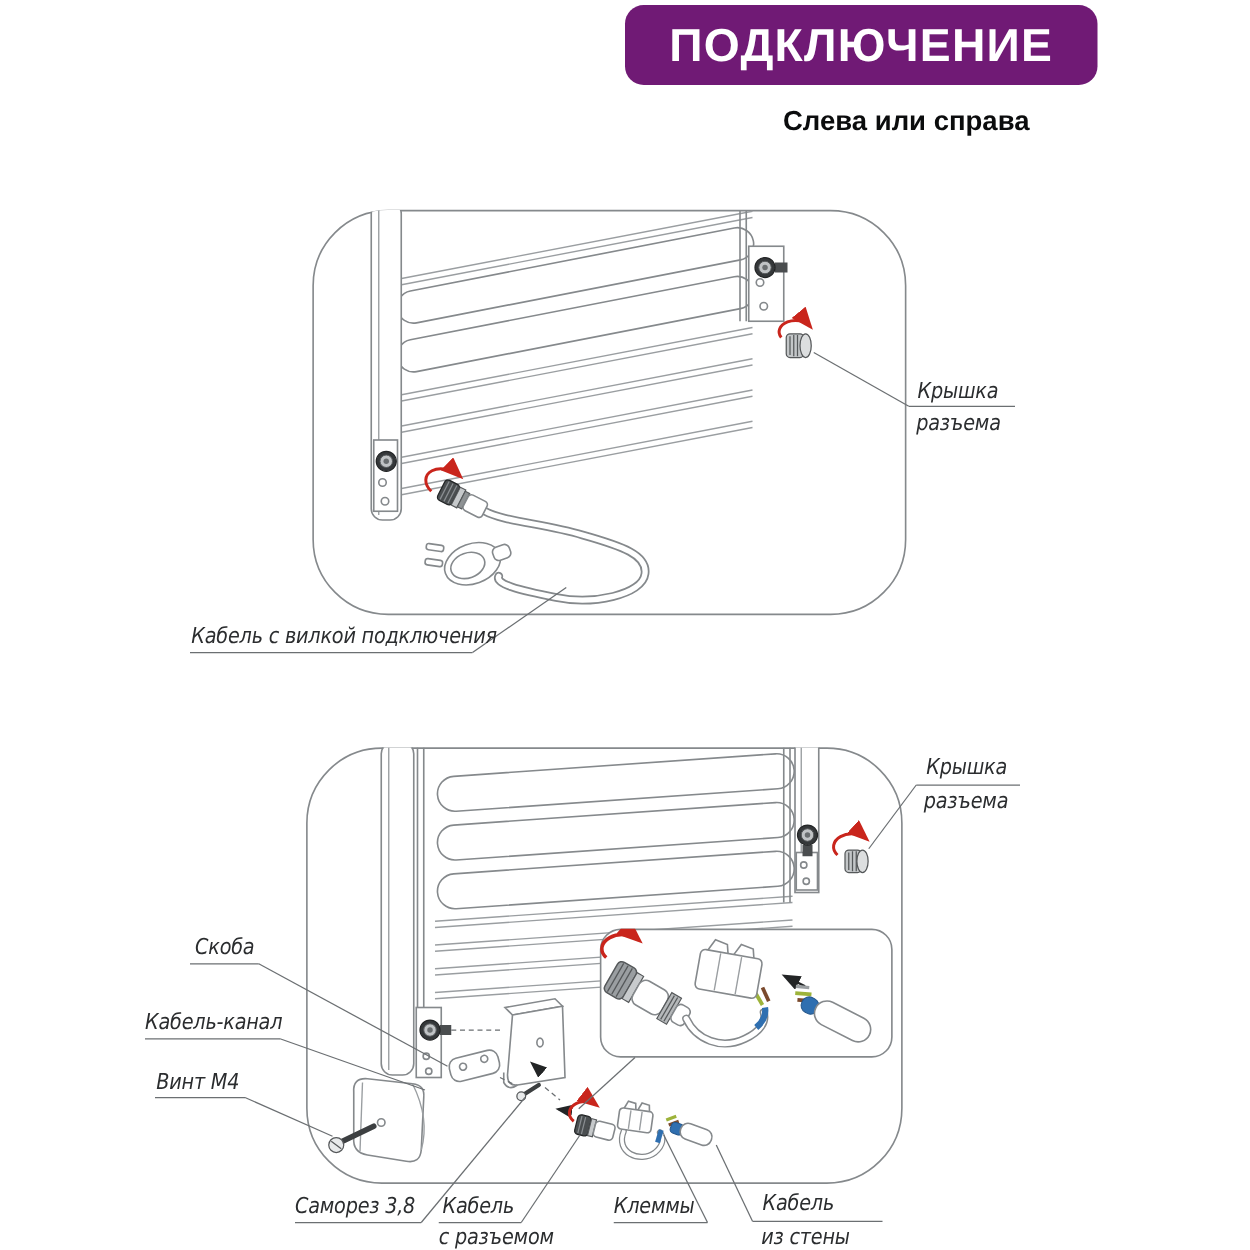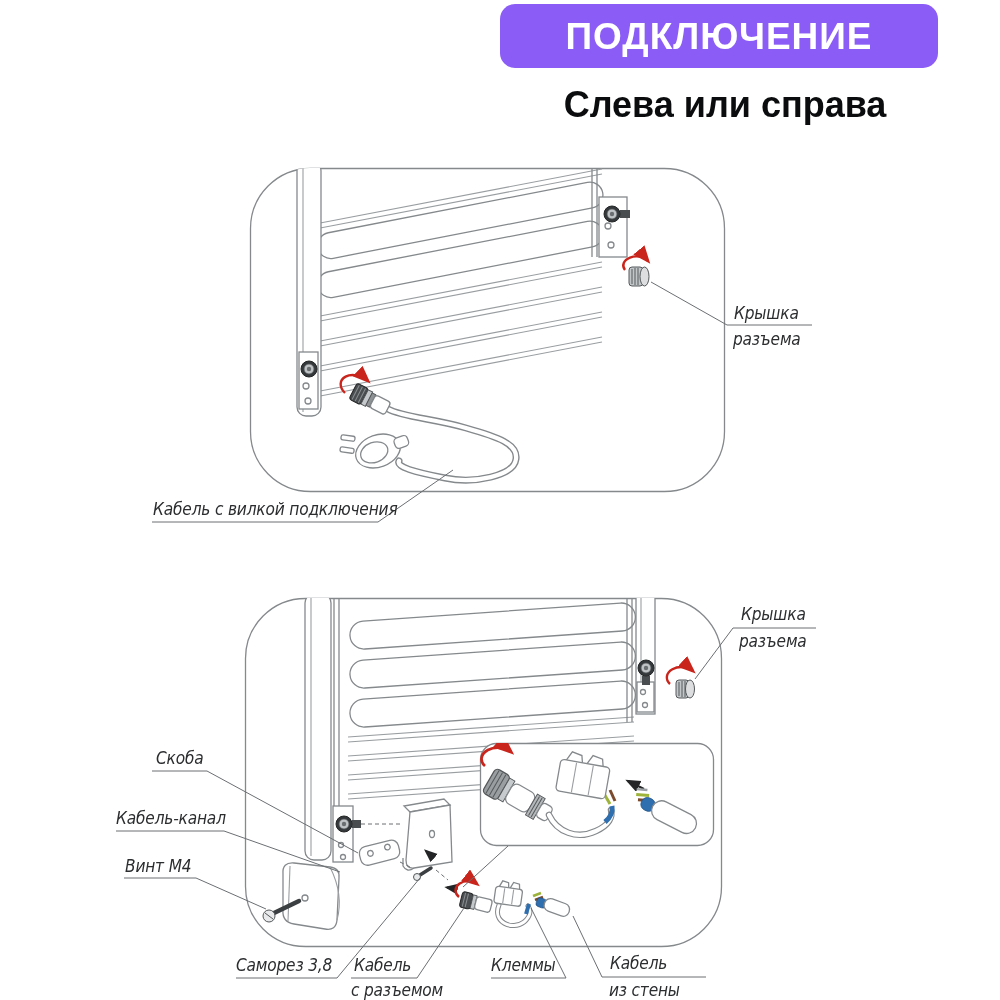--- a/index.html
+++ b/index.html
@@ -1,21 +1,21 @@
 <!DOCTYPE html>
 <html><head>
 <meta charset="utf-8">
 <style>
   html,body{margin:0;padding:0;}
   body{width:1000px;height:1000px;position:relative;background:#ffffff;overflow:hidden;}
-  .banner{position:absolute;left:500px;top:4px;width:438px;height:64px;background:#8b5cf6;
+  .banner{position:absolute;left:500px;top:4px;width:378px;height:64px;background:#701a75;
     border-radius:15px;color:#ffffff;font-family:"Liberation Sans",sans-serif;font-weight:bold;
     font-size:37px;text-align:center;line-height:66px;letter-spacing:1px;}
   .subtitle{position:absolute;left:545px;top:84px;width:360px;font-family:"Liberation Sans",sans-serif;
-    font-weight:bold;font-size:36px;color:#0b0c0d;text-align:center;}
+    font-weight:bold;font-size:22px;color:#0b0c0d;text-align:center;}
   .lbl{position:absolute;font-family:"DejaVu Sans",sans-serif;font-style:italic;font-size:17.5px;
     color:#2b2d2f;white-space:nowrap;transform:scaleX(.88);transform-origin:0 50%;letter-spacing:-.2px;}
   svg{position:absolute;left:0;top:0;}
   .fw{fill:#ffffff;stroke:#85898c;stroke-width:1.3;}
   .ln{fill:none;stroke:#85898c;stroke-width:1.3;}
   .thin{stroke:#9a9ea1;stroke-width:1.1;fill:none;}
   .ldr{stroke:#6b6f72;stroke-width:1;fill:none;}
   .dash{stroke:#6b6f72;stroke-width:1;fill:none;stroke-dasharray:4 3;}
   .red{stroke:#c9251c;stroke-width:2.4;fill:none;}
   .blk{stroke:#232526;stroke-width:1.8;fill:none;}

